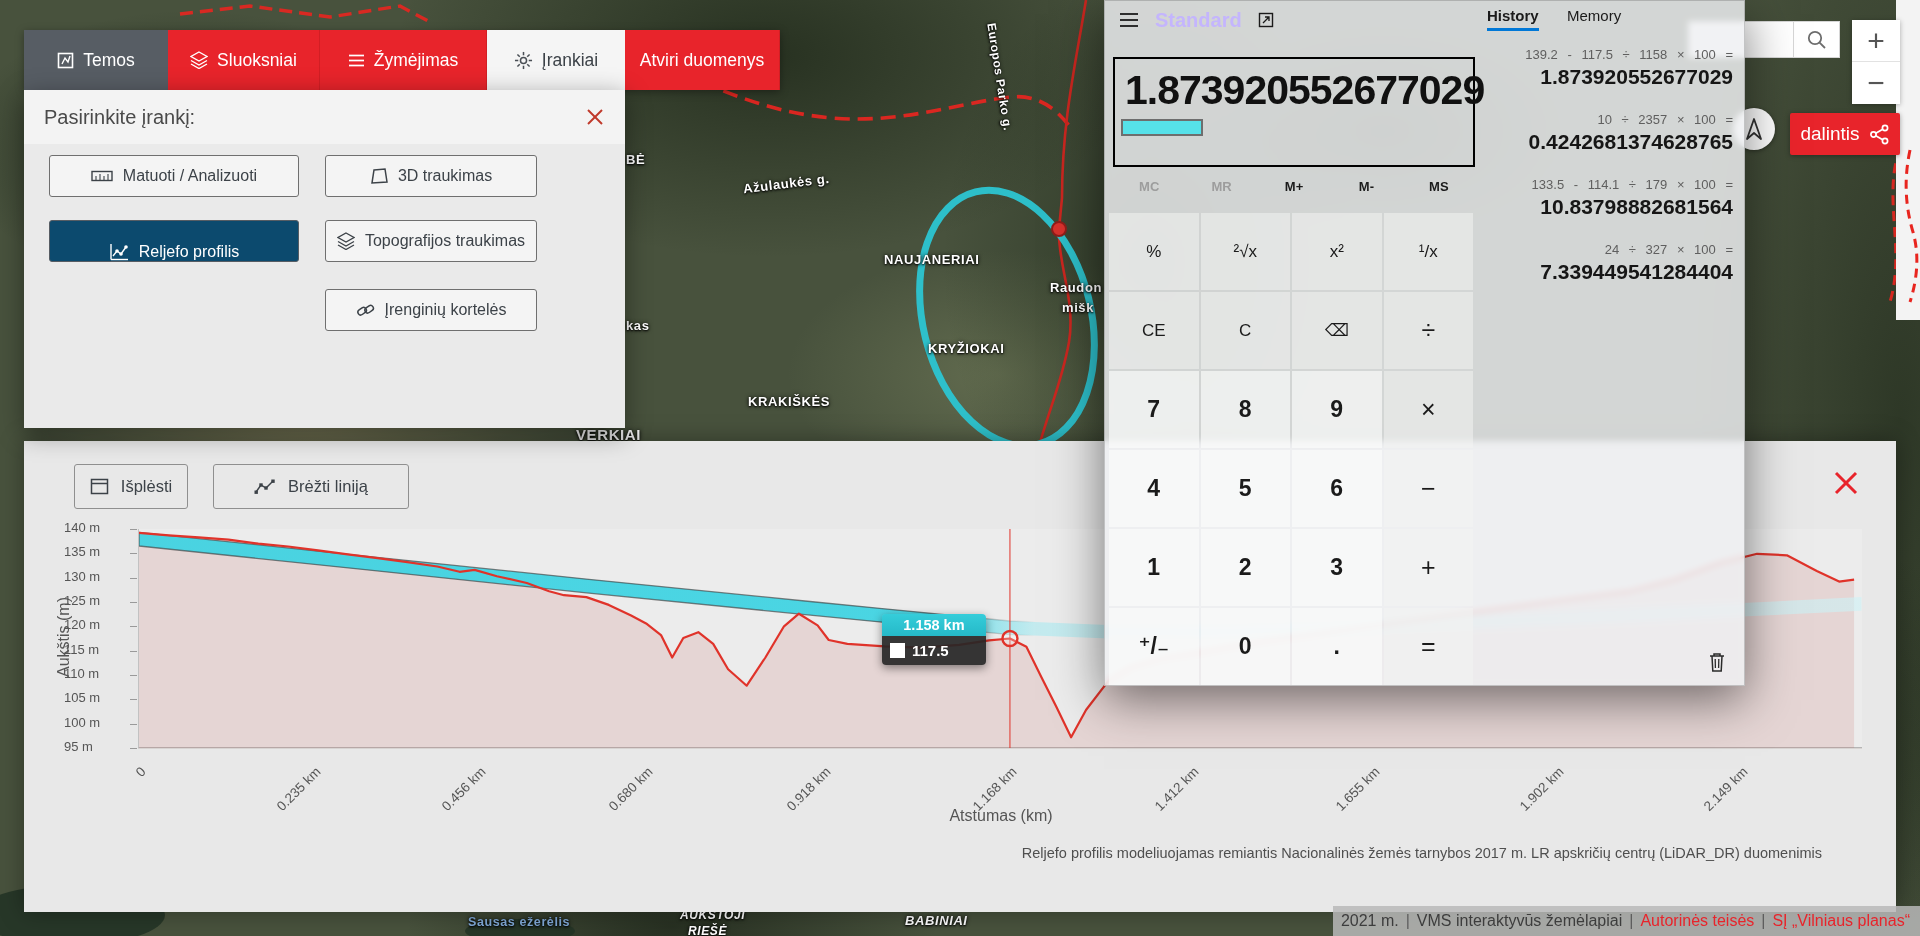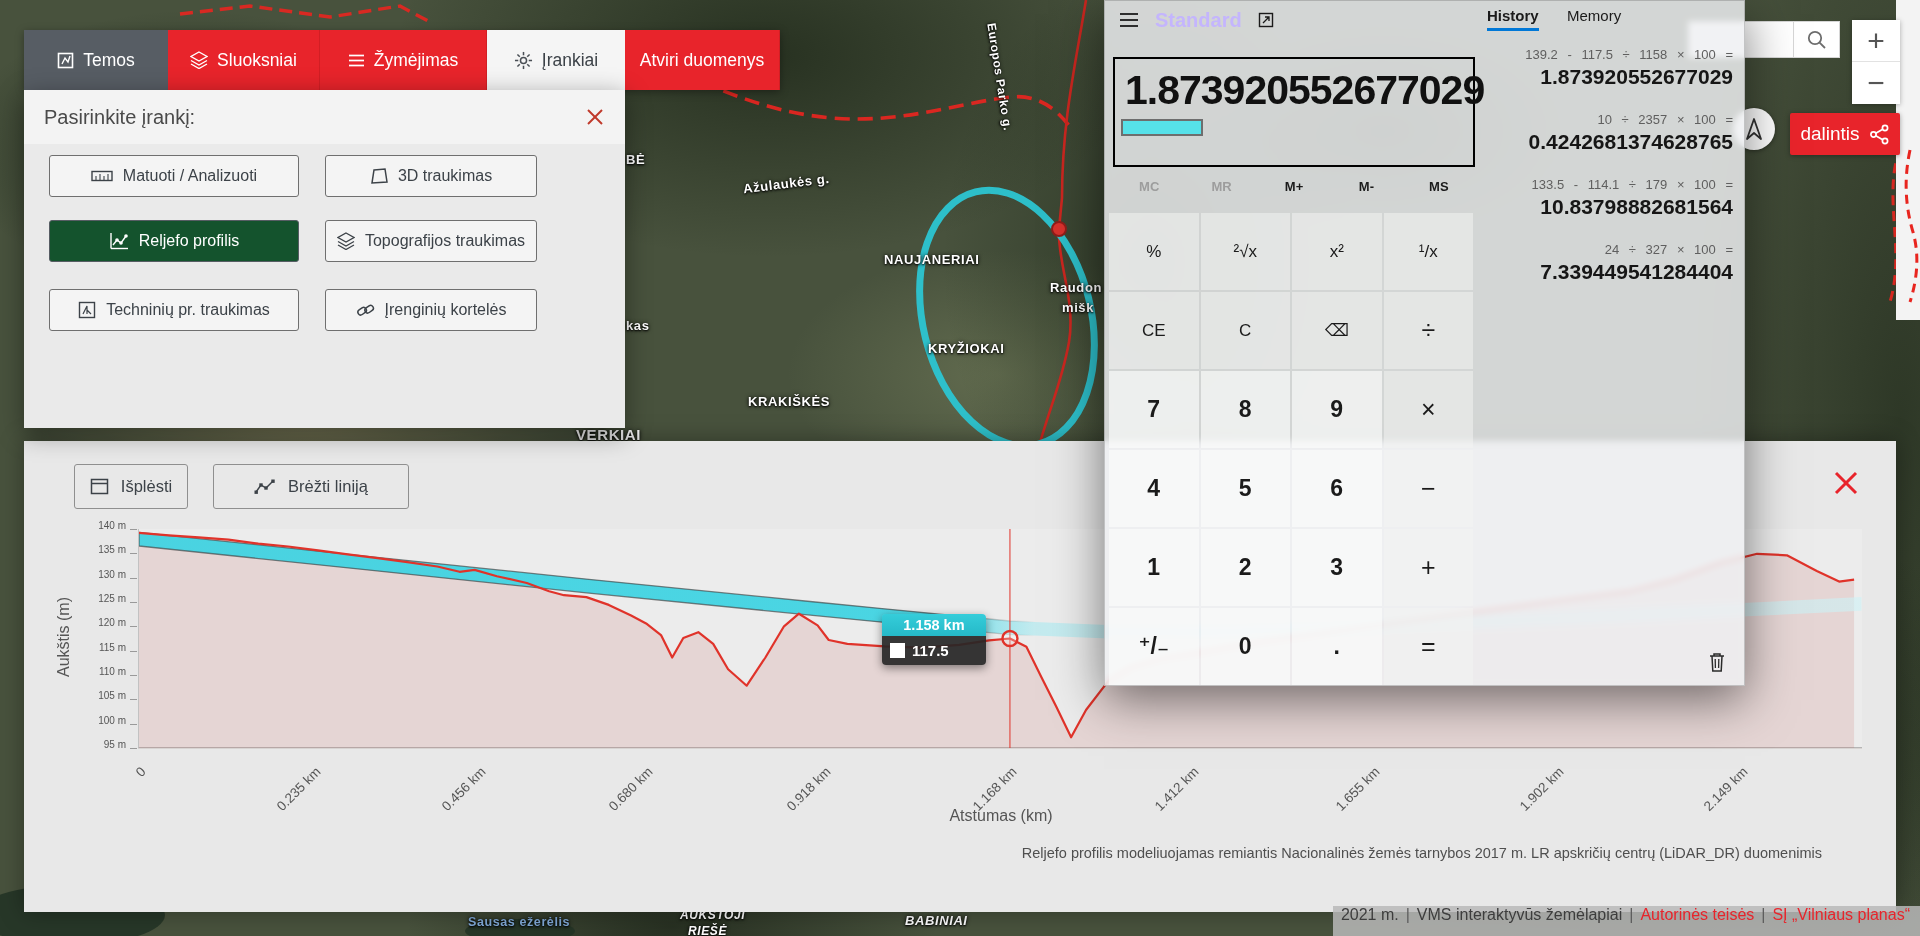--- a/index.html
+++ b/index.html
@@ -36,35 +36,35 @@
   .tab.active { background:#f5f5f5; color:#3c4248; }
   .tab svg { flex:0 0 auto; }
 
   
   #toolpanel { position:absolute; left:24px; top:90px; width:601px; height:338px; z-index:30;
                background:#eaeaea; box-shadow:0 6px 24px rgba(0,0,0,.4); }
   #toolpanel .head { height:54px; background:#f3f3f3; display:flex; align-items:center; justify-content:space-between; padding:0 20px; }
   #toolpanel .head .title { font-size:20px; color:#4a4a4a; }
   .toolbtn { position:absolute; height:42px; background:#f4f4f4; border:1px solid #6f6f6f; border-radius:3px;
              display:flex; align-items:center; justify-content:center; gap:10px; font-size:16px; color:#3c4248; cursor:pointer; }
-  .toolbtn.active { background:#14532d; border-color:#575d64; color:#fff; }
+  .toolbtn.active { background:#0c4a6e; border-color:#575d64; color:#fff;align-items:flex-end; }
   .closex { background:none; border:none; cursor:pointer; line-height:0; }
 
   
   #chart-panel { position:absolute; left:24px; top:441px; width:1872px; height:471px; z-index:20;
                  background:#e8e8e8; box-shadow:0 0 22px rgba(0,0,0,.35); }
   .chartbtn { position:absolute; height:45px; background:transparent; border:1px solid #8f8f8f; border-radius:3px;
               display:flex; align-items:center; justify-content:center; gap:12px; font-size:16.5px; color:#3c4248; cursor:pointer; }
   #plot { position:absolute; left:114px; top:88px; width:1724px; height:219px; background:#ececec;
           border-left:1px solid #c2c2c2; border-bottom:1px solid #b5b5b5; }
   #plot svg { position:absolute; left:0; top:0; }
   .ygrid { position:absolute; height:1px; background:#d8d4d2; z-index:0; }
   .xgrid { position:absolute; width:1px; background:rgba(110,90,90,.10); z-index:0; }
   .ytm { position:absolute; width:7px; height:1px; background:#9a9a9a; }
-  .ytick { position:absolute; width:62px; text-align:right; font-size:10px; color:#555; }
+  .ytick { position:absolute; width:62px; font-size:13px; color:#555; }
   .xtick { position:absolute; width:80px; text-align:right; font-size:13.5px; color:#555;
            transform:rotate(-45deg); transform-origin:100% 0; }
   .ylab  { position:absolute; left:-70px; top:187px; width:219px; text-align:center; font-size:16px; color:#555;
            transform:rotate(-90deg); }
   .xlab  { position:absolute; left:877px; top:366px; width:200px; text-align:center; font-size:16px; color:#555; }
   .footnote { position:absolute; right:74px; top:404px; font-size:14.5px; color:#4f4f4f; }
   #tooltip { position:absolute; width:104px; z-index:6; border-radius:4px; overflow:hidden;
              box-shadow:0 3px 10px rgba(0,0,0,.45); font-weight:700; }
   #tooltip .tt-head { background:#2ec8d6; color:#fff; font-size:14.5px; text-align:center; padding:3px 0;
                       background:linear-gradient(#35cdda,#25b9c8); }
@@ -108,21 +108,21 @@
   #zoompanel .zbtn:first-child { border-bottom:1px solid #e2e2e2; }
   #compass { position:absolute; left:1733px; top:108px; width:42px; height:42px; border-radius:50%; background:#fff; z-index:12;
              display:flex; align-items:center; justify-content:center; box-shadow:0 1px 4px rgba(0,0,0,.4); }
   #sharebtn { position:absolute; left:1790px; top:113px; width:110px; height:42px; background:#e8242b; color:#fff; border:none;
               border-radius:2px; font-family:Liberation Sans, sans-serif; font-size:19px; display:flex; align-items:center; justify-content:center; gap:9px;
               cursor:pointer; z-index:15; box-shadow:0 1px 5px rgba(0,0,0,.35); }
   #rightstrip { position:absolute; left:1896px; top:0; width:24px; height:320px; background:#f3f3f3; z-index:8; }
 
   
   #attrib { position:absolute; right:0; bottom:0; height:30px; z-index:60; background:rgba(185,185,185,.85);
-            display:flex; align-items:flex-start; gap:7px; padding:0 10px 0 8px; font-size:16px; color:#3d3d3d; white-space:nowrap; }
+            display:flex; align-items:center; gap:7px; padding:0 10px 0 8px; font-size:16px; color:#3d3d3d; white-space:nowrap; }
   #attrib .sep { color:#5d5d5d; }
   #attrib .redlink { color:#e8242b; cursor:pointer; }
 </style>
 </head>
 <body>
 
 <div id="stage">
 
   <div id="map"></div>
   <svg class="abs" style="left:0;top:0;z-index:1" width="1920" height="936" viewBox="0 0 1920 936">
@@ -274,27 +274,20 @@
         </svg>
       <span>Reljefo profilis</span>
     </div>
     <div class="toolbtn" style="left:301px;top:130px;width:212px">
       <svg width="18" height="18" viewBox="0 0 18 18">
           <path d="M9 1 L17 5.5 L9 10 L1 5.5 Z" fill="none" stroke="#3c4248" stroke-width="1.3"></path>
           <path d="M1 9.5 L9 14 L17 9.5" fill="none" stroke="#3c4248" stroke-width="1.3"></path>
           <path d="M1 13 L9 17.5 L17 13" fill="none" stroke="#3c4248" stroke-width="1.3"></path>
         </svg>
       <span>Topografijos traukimas</span>
-    </div>
-    <div class="toolbtn" style="left:25px;top:199px;width:250px">
-      <svg width="18" height="18" viewBox="0 0 18 18">
-          <rect x="1.5" y="1.5" width="15" height="15" fill="none" stroke="#3c4248" stroke-width="1.4"></rect>
-          <path d="M5,13 L9,5 L9,13 M9,9 L13,13" fill="none" stroke="#3c4248" stroke-width="1.2"></path>
-        </svg>
-      <span>Techninių pr. traukimas</span>
     </div>
     <div class="toolbtn" style="left:301px;top:199px;width:212px">
       <svg width="19" height="19" viewBox="0 0 19 19">
           <rect x="1.5" y="7.5" width="9" height="5.5" rx="2.7" transform="rotate(-35 6 10)" fill="none" stroke="#3c4248" stroke-width="1.5"></rect>
           <rect x="8.5" y="5.5" width="9" height="5.5" rx="2.7" transform="rotate(-35 13 8)" fill="none" stroke="#3c4248" stroke-width="1.5"></rect>
         </svg>
       <span>Įrenginių kortelės</span>
     </div>
   </div>
 

